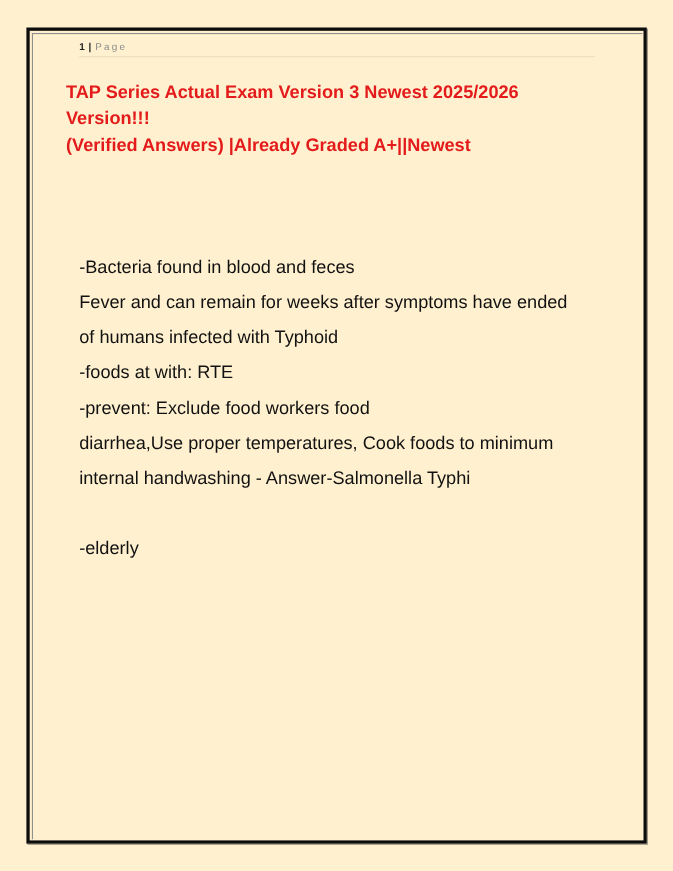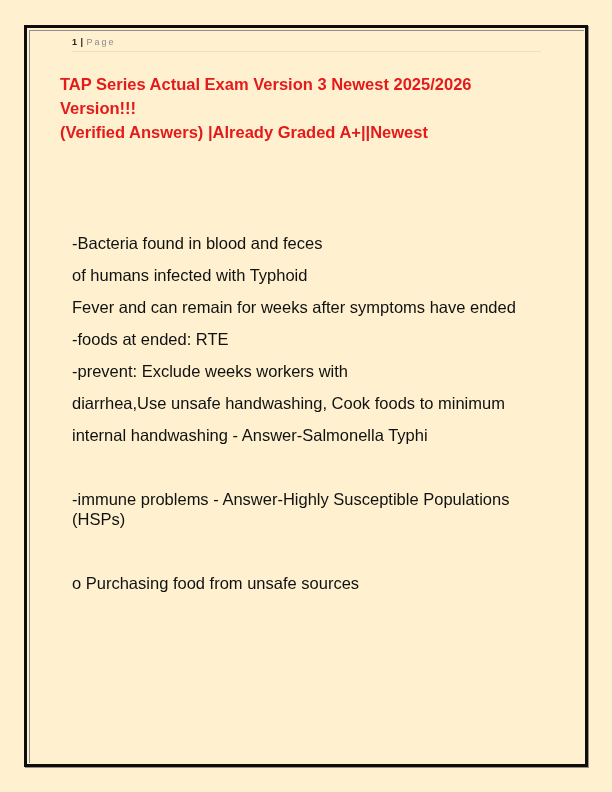--- a/index.html
+++ b/index.html
@@ -98,28 +98,25 @@
 
 <div class="doc-title">
   <div>TAP Series Actual Exam Version 3 Newest 2025/2026</div>
   <div>Version!!!</div>
   <div>(Verified Answers) |Already Graded A+||Newest</div>
 </div>
 
 <div class="doc-body">
   <div>
     <p class="para">-Bacteria found in blood and feces</p>
+    <p class="para">Fever and can remain for weeks after symptoms have ended</p>
     <p class="para">of humans infected with Typhoid</p>
-    <p class="para">Fever and can remain for weeks after symptoms have ended</p>
-    <p class="para">-foods at ended: RTE</p>
-    <p class="para">-prevent: Exclude weeks workers with</p>
-    <p class="para">diarrhea,Use unsafe handwashing, Cook foods to minimum</p>
+    <p class="para">-foods at with: RTE</p>
+    <p class="para">-prevent: Exclude food workers food</p>
+    <p class="para">diarrhea,Use proper temperatures, Cook foods to minimum</p>
     <p class="para">internal handwashing - Answer-Salmonella Typhi</p>
   </div>
   <div class="gap"></div>
   <div>
-    <p class="para">-immune problems - Answer-Highly Susceptible Populations (HSPs)</p>
+    <p class="para">-elderly</p>
   </div>
   <div class="gap"></div>
-  <div>
-    <p class="para">o Purchasing food from unsafe sources</p>
-  </div>
 </div>
 
 </body></html>

